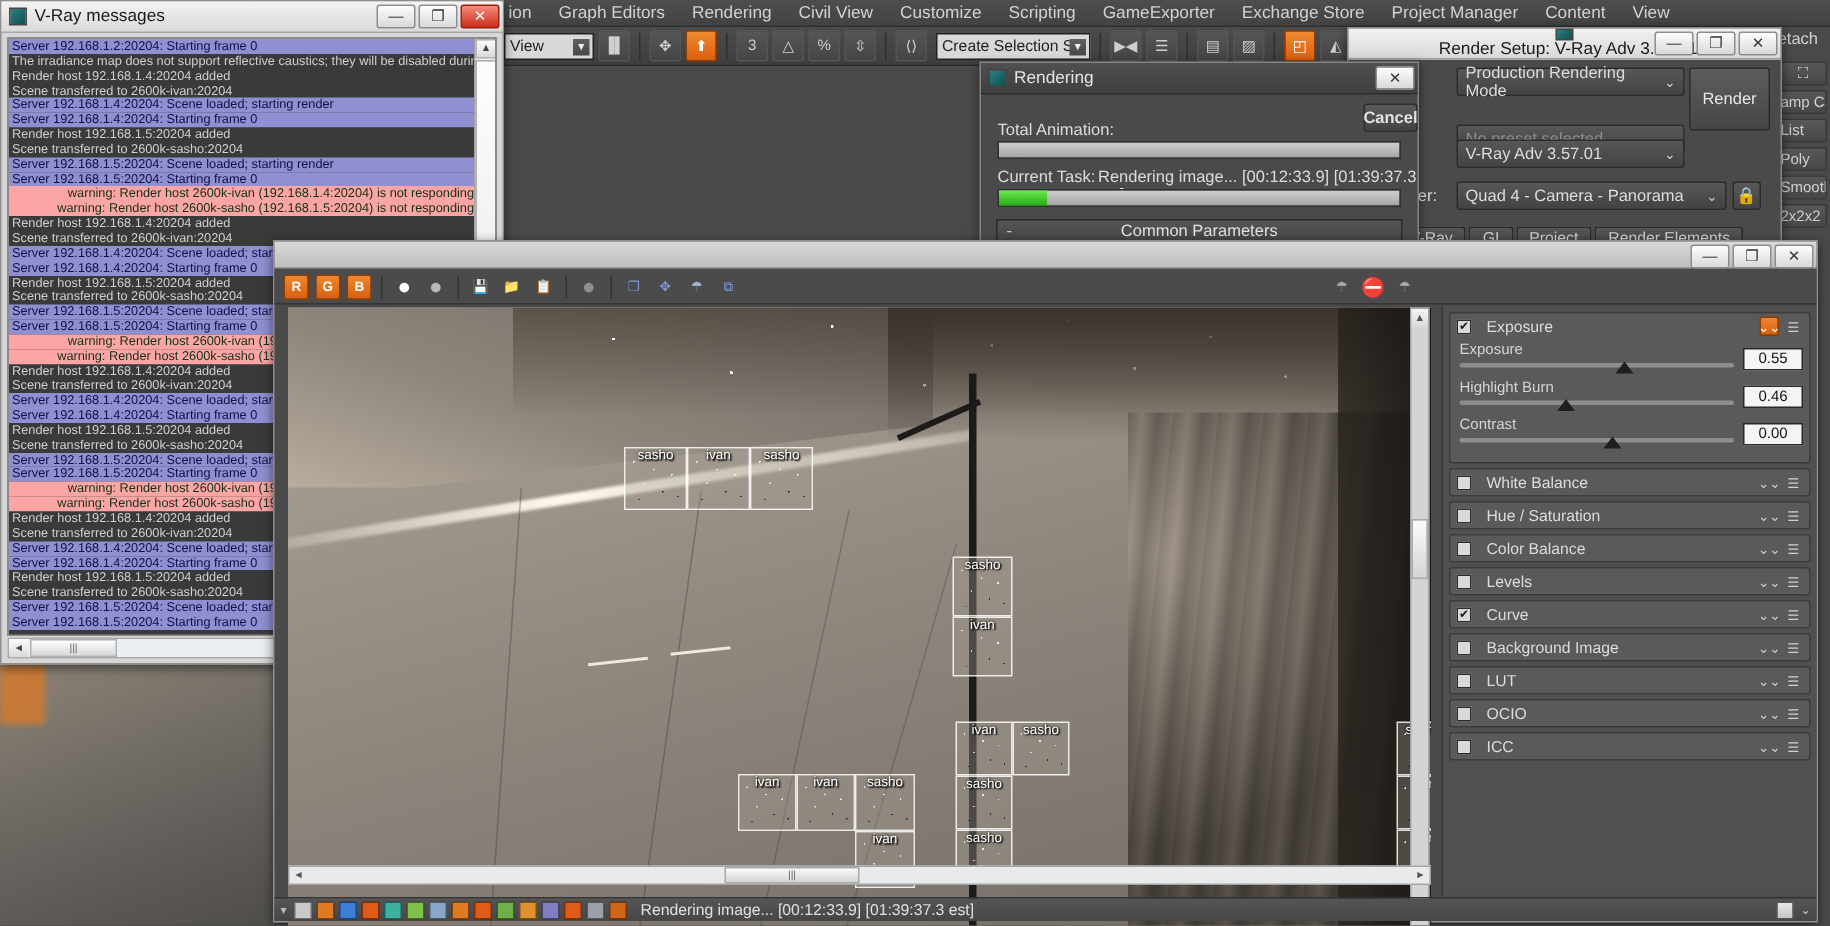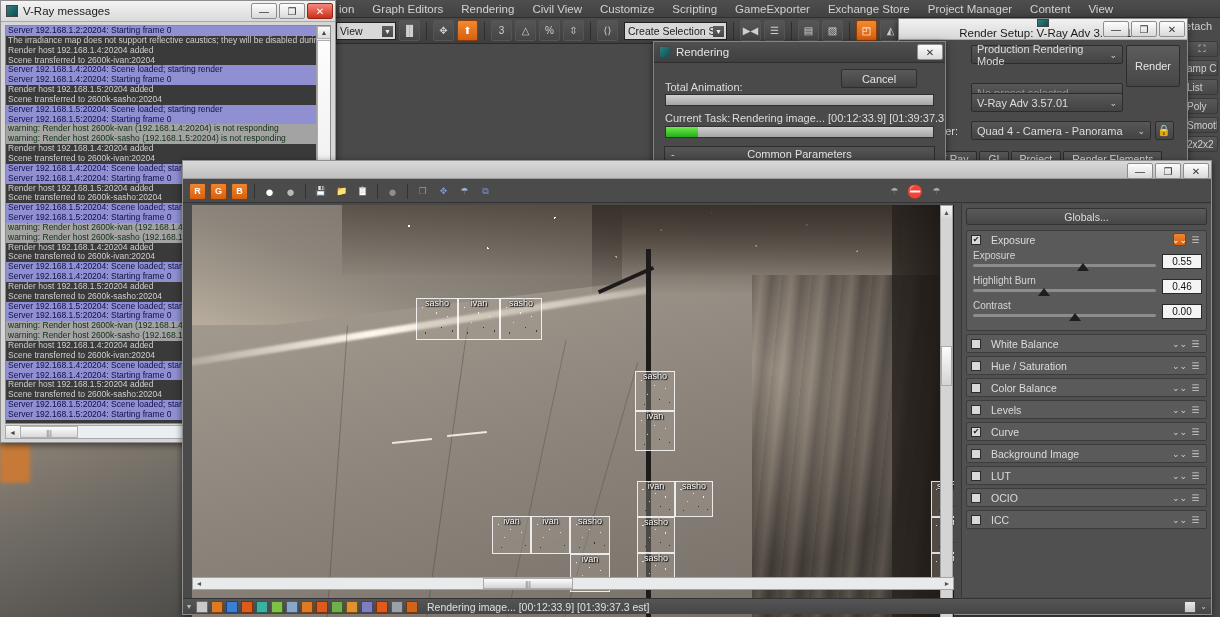--- a/index.html
+++ b/index.html
@@ -66,21 +66,21 @@
   #vray-messages { left:0px; top:0px; width:336px; height:443px;
                    background:#d6d6d6; border:1px solid #8e8e8e; }
   #vray-messages .win-title { background:linear-gradient(#f3f3f3,#dadada); }
   .vm-body { position:absolute; left:4px; top:24px; right:4px; bottom:18px;
              background:#3a3a3a; border:1px solid #8b8b8b; overflow:hidden; }
   .vm-list { position:absolute; left:0; top:0; right:14px; top:0; }
   .vm-line { height:9.85px; line-height:9.8px; font-size:8.5px; padding-left:2px;
              white-space:nowrap; overflow:hidden; font-family:"Liberation Sans",sans-serif; }
   .vm-line.info   { background:#3a3a3a; color:#cfcfcf; }
   .vm-line.server { background:#8f8fd2; color:#101045; }
-  .vm-line.warn   { background:#a3a3a3; color:#103015; }
+  .vm-line.warn   { background:#fca5a5; color:#103015;text-align:right; }
   .vm-scroll { position:absolute; right:0; top:0; width:14px; bottom:0;
                background:#eceff1; border-left:1px solid #a0a0a0; }
   .vm-scroll .arw { width:14px; height:13px; background:linear-gradient(#fbfbfb,#dadada);
                     border:1px solid #b2b2b2; display:flex; align-items:center; justify-content:center;
                     font-size:7px; color:#444; }
   .vm-scroll .arw.bt { position:absolute; bottom:0; }
   .vm-scroll .thumb { position:absolute; top:14px; left:0; width:14px; height:350px;
                       background:linear-gradient(#fdfdfd,#dcdcdc); border:1px solid #aeaeae; }
   .vm-scroll .grip { position:absolute; top:176px; left:4px; width:6px; height:5px; color:#777;
                      font-size:7px; line-height:5px; }
@@ -92,24 +92,24 @@
   .vm-hbar .hb-thumb { position:absolute; left:14px; top:0; width:58px; height:12px;
                        background:linear-gradient(#fdfdfd,#d8d8d8); border:1px solid #b0b0b0;
                        display:flex; align-items:center; justify-content:center;
                        font-size:7px; color:#666; }
 
   
   #rendering-dialog { left:653px; top:41px; width:293px; height:125px;
                       background:#4a4a4a; border:1px solid #848484; }
   #rendering-dialog .win-title { background:linear-gradient(#4f4f4f,#3f3f3f);
                                  border-bottom:1px solid #2f2f2f; color:#e4e4e4; }
-  .rd-cancel { position:absolute; right:28px; top:27px; width:76px; height:19px;
+  .rd-cancel { position:absolute; right:0; top:27px; width:36px; height:19px;
                background:linear-gradient(#595959,#434343); border:1px solid #2e2e2e;
                border-radius:2px; color:#e2e2e2; font-size:11px;
-               display:flex; align-items:center; justify-content:center; }
+               display:flex; align-items:center; justify-content:center;font-weight:bold; }
   .rd-lbl { position:absolute; font-size:11px; color:#dcdcdc; }
   .rd-bar { position:absolute; height:12px; background:linear-gradient(#cfcfcf,#a5a5a5);
             border:1px solid #303030; }
   .rd-bar .fill { height:100%; background:linear-gradient(#6dea4e,#25ad17); }
   .rd-rollout { position:absolute; left:10px; right:10px; bottom:3px; height:16px;
                 background:linear-gradient(#555,#464646); border:1px solid #2d2d2d;
                 display:flex; align-items:center; justify-content:center;
                 font-size:11px; color:#e2e2e2; }
   .rd-rollout .mn { position:absolute; left:6px; color:#cfcfcf; }
 
@@ -585,21 +585,20 @@
 
     </div>
 
     <div class="vfb-hscroll">
       <div class="a" style="left:0">◄</div>
       <div class="t">|||</div>
       <div class="a" style="right:0">►</div>
     </div>
 
     <div class="vfb-panel">
-      <div class="globals-btn">Globals...</div>
 
       <div class="cc-group">
         <div class="cc-head">
           <span class="cc-check">✔</span>
           <span class="cc-name">Exposure</span>
           <span class="cc-ic on">⌄⌄</span>
           <span class="cc-ic">☰</span>
         </div>
         <div class="cc-body" id="exposure-sliders">
             <div class="slider-row">

